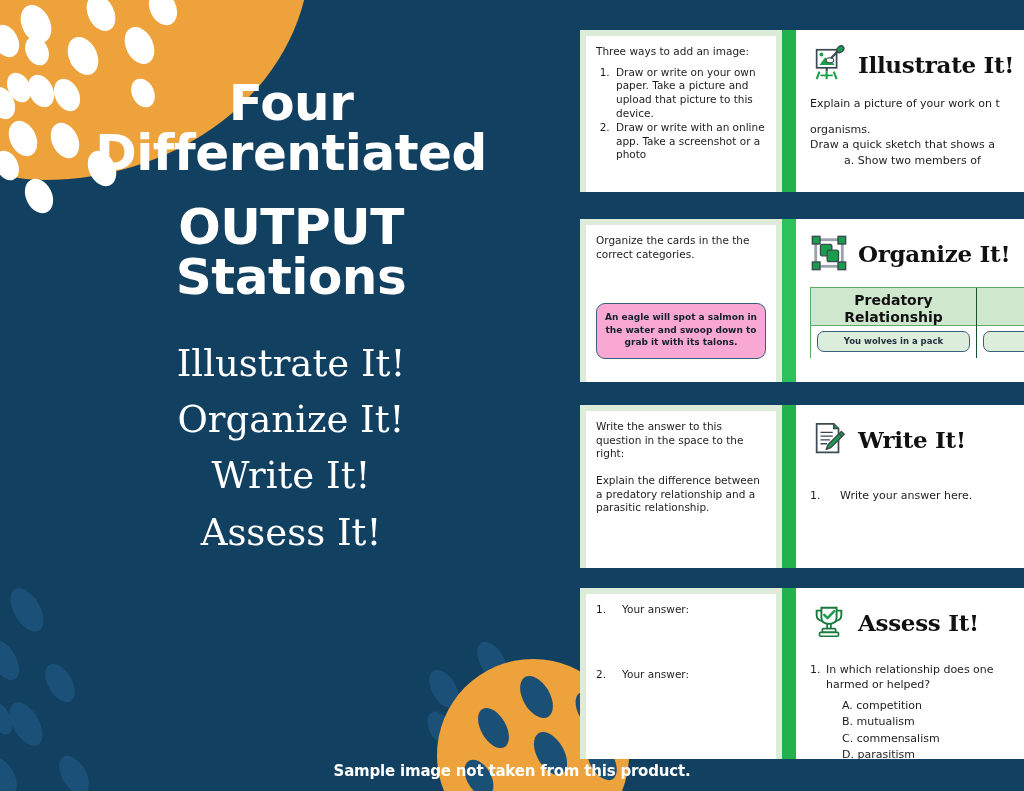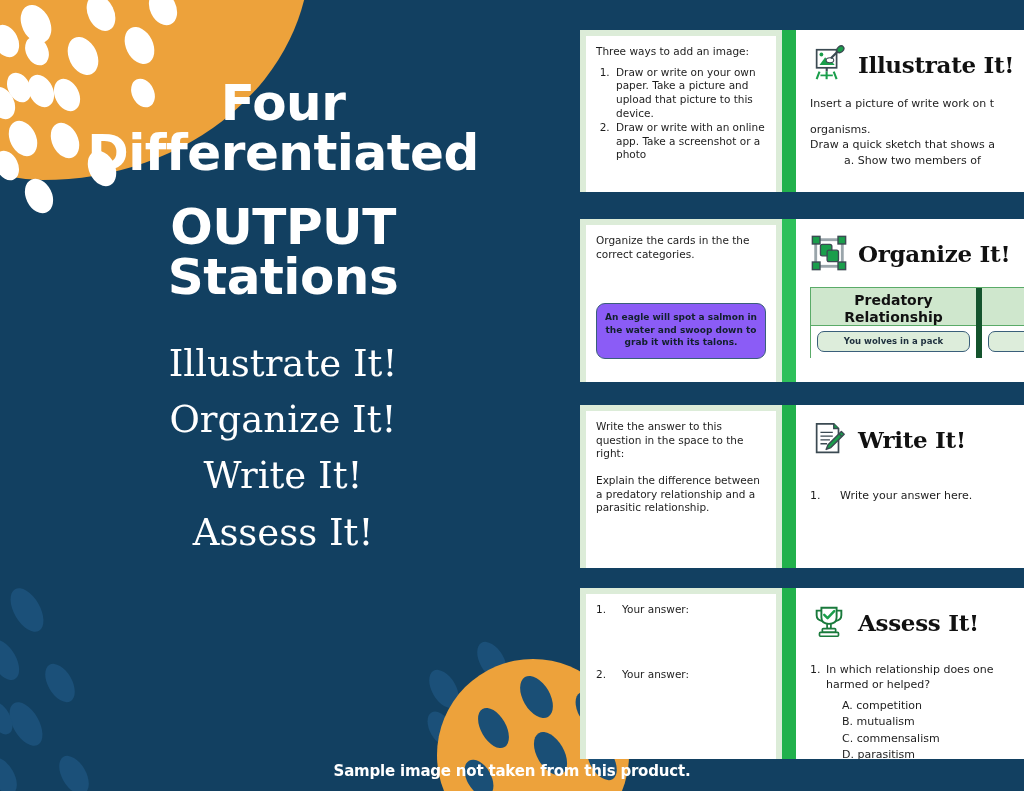--- a/index.html
+++ b/index.html
@@ -52,21 +52,21 @@
     position: absolute;
     background: #1a4f76;
     border-radius: 50%;
     transform: rotate(-30deg);
   }
   .bdot.faint { background: #1b5079; }
 
   
   .left-col {
     position: absolute;
-    left: 52px; top: 78px;
+    left: 60px; top: 78px;
     width: 462px;
     text-align: center;
     z-index: 5;
   }
   .headline {
     color: #ffffff;
     font-family: "DejaVu Sans", sans-serif;
     font-weight: bold;
     font-size: 50px;
     line-height: 1.0;
@@ -230,21 +230,21 @@
 
   
   .org-table {
     margin-top: 10px;
     display: flex;
     border-top: 1px solid #5aab68;
     border-left: 1px solid #5aab68;
     width: 330px;
   }
   .org-col {
-    border-right: 6px solid #14532d;
+    border-right: 1px solid #14532d;
     width: 165px;
     flex: 0 0 165px;
   }
   .org-col .hd {
     background: #cfe7cd;
     border-bottom: 1px solid #5aab68;
     text-align: center;
     font-family: "DejaVu Sans", sans-serif;
     font-weight: bold;
     font-size: 14px;
@@ -272,21 +272,21 @@
     text-align: center;
     padding: 4px 4px;
     white-space: nowrap;
     overflow: hidden;
   }
 
   .eagle-card {
     margin-top: 42px;
     border: 1.3px solid #3a5f7a;
     border-radius: 9px;
-    background: #8b5cf6;
+    background: #f9a8d4;
     font-family: "DejaVu Sans", sans-serif;
     font-weight: bold;
     font-size: 9px;
     line-height: 1.38;
     color: #12202c;
     text-align: center;
     padding: 7px 8px 9px 8px;
   }
 </style>
 </head>
@@ -379,21 +379,21 @@
               <path d="M25 28 L28 36" stroke="#1a9e4b" stroke-width="2.2" fill="none"></path>
               <path d="M17.5 28 L17.5 36" stroke="#1a9e4b" stroke-width="2.2" fill="none"></path>
               <path d="M11 32 H24" stroke="#1a9e4b" stroke-width="1.8"></path>
               <path d="M22 14 L31 5" stroke="#3b4a52" stroke-width="2.4" fill="none"></path>
               <ellipse cx="32" cy="4.5" rx="4" ry="3" fill="#1a9e4b" stroke="#3b4a52" stroke-width="1.4" transform="rotate(-40 32 4.5)"></ellipse>
             </svg>
           </span>
           <span class="card-title">Illustrate It!</span>
         </div>
         <div class="card-body">
-          <div class="p">Insert a picture of write work on t</div>
+          <div class="p">Explain a picture of your work on t</div>
           <div class="p tight">organisms.</div>
           <div class="p tight">Draw a quick sketch that shows a</div>
           <div class="sub">a.    Show two members of</div>
         </div>
       </div>
     </div>
 
     <div class="slide s2">
       <div class="panel-left">
         <div class="inner">

